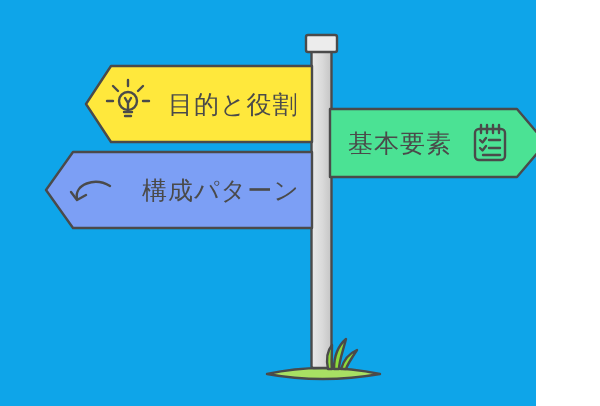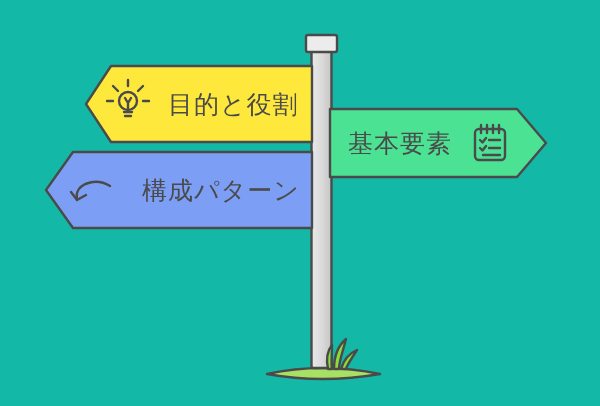--- a/index.html
+++ b/index.html
@@ -3,23 +3,23 @@
 <meta charset="utf-8">
 <style>
   html, body {
     margin: 0;
     padding: 0;
     background: #ffffff;
     font-family: "Liberation Sans", sans-serif;
   }
   .stage {
     position: relative;
-    width: 600px;
+    width: 536px;
     height: 406px;
-    background: #14b8a6;
+    background: #0ea5e9;
     overflow: hidden;
   }
   svg { display: block; }
   .sign-label {
     font-family: "Liberation Sans", "DejaVu Sans", sans-serif;
     font-size: 25px;
     font-weight: 500;
     fill: #4A4A4A;
     letter-spacing: 1px;
   }

